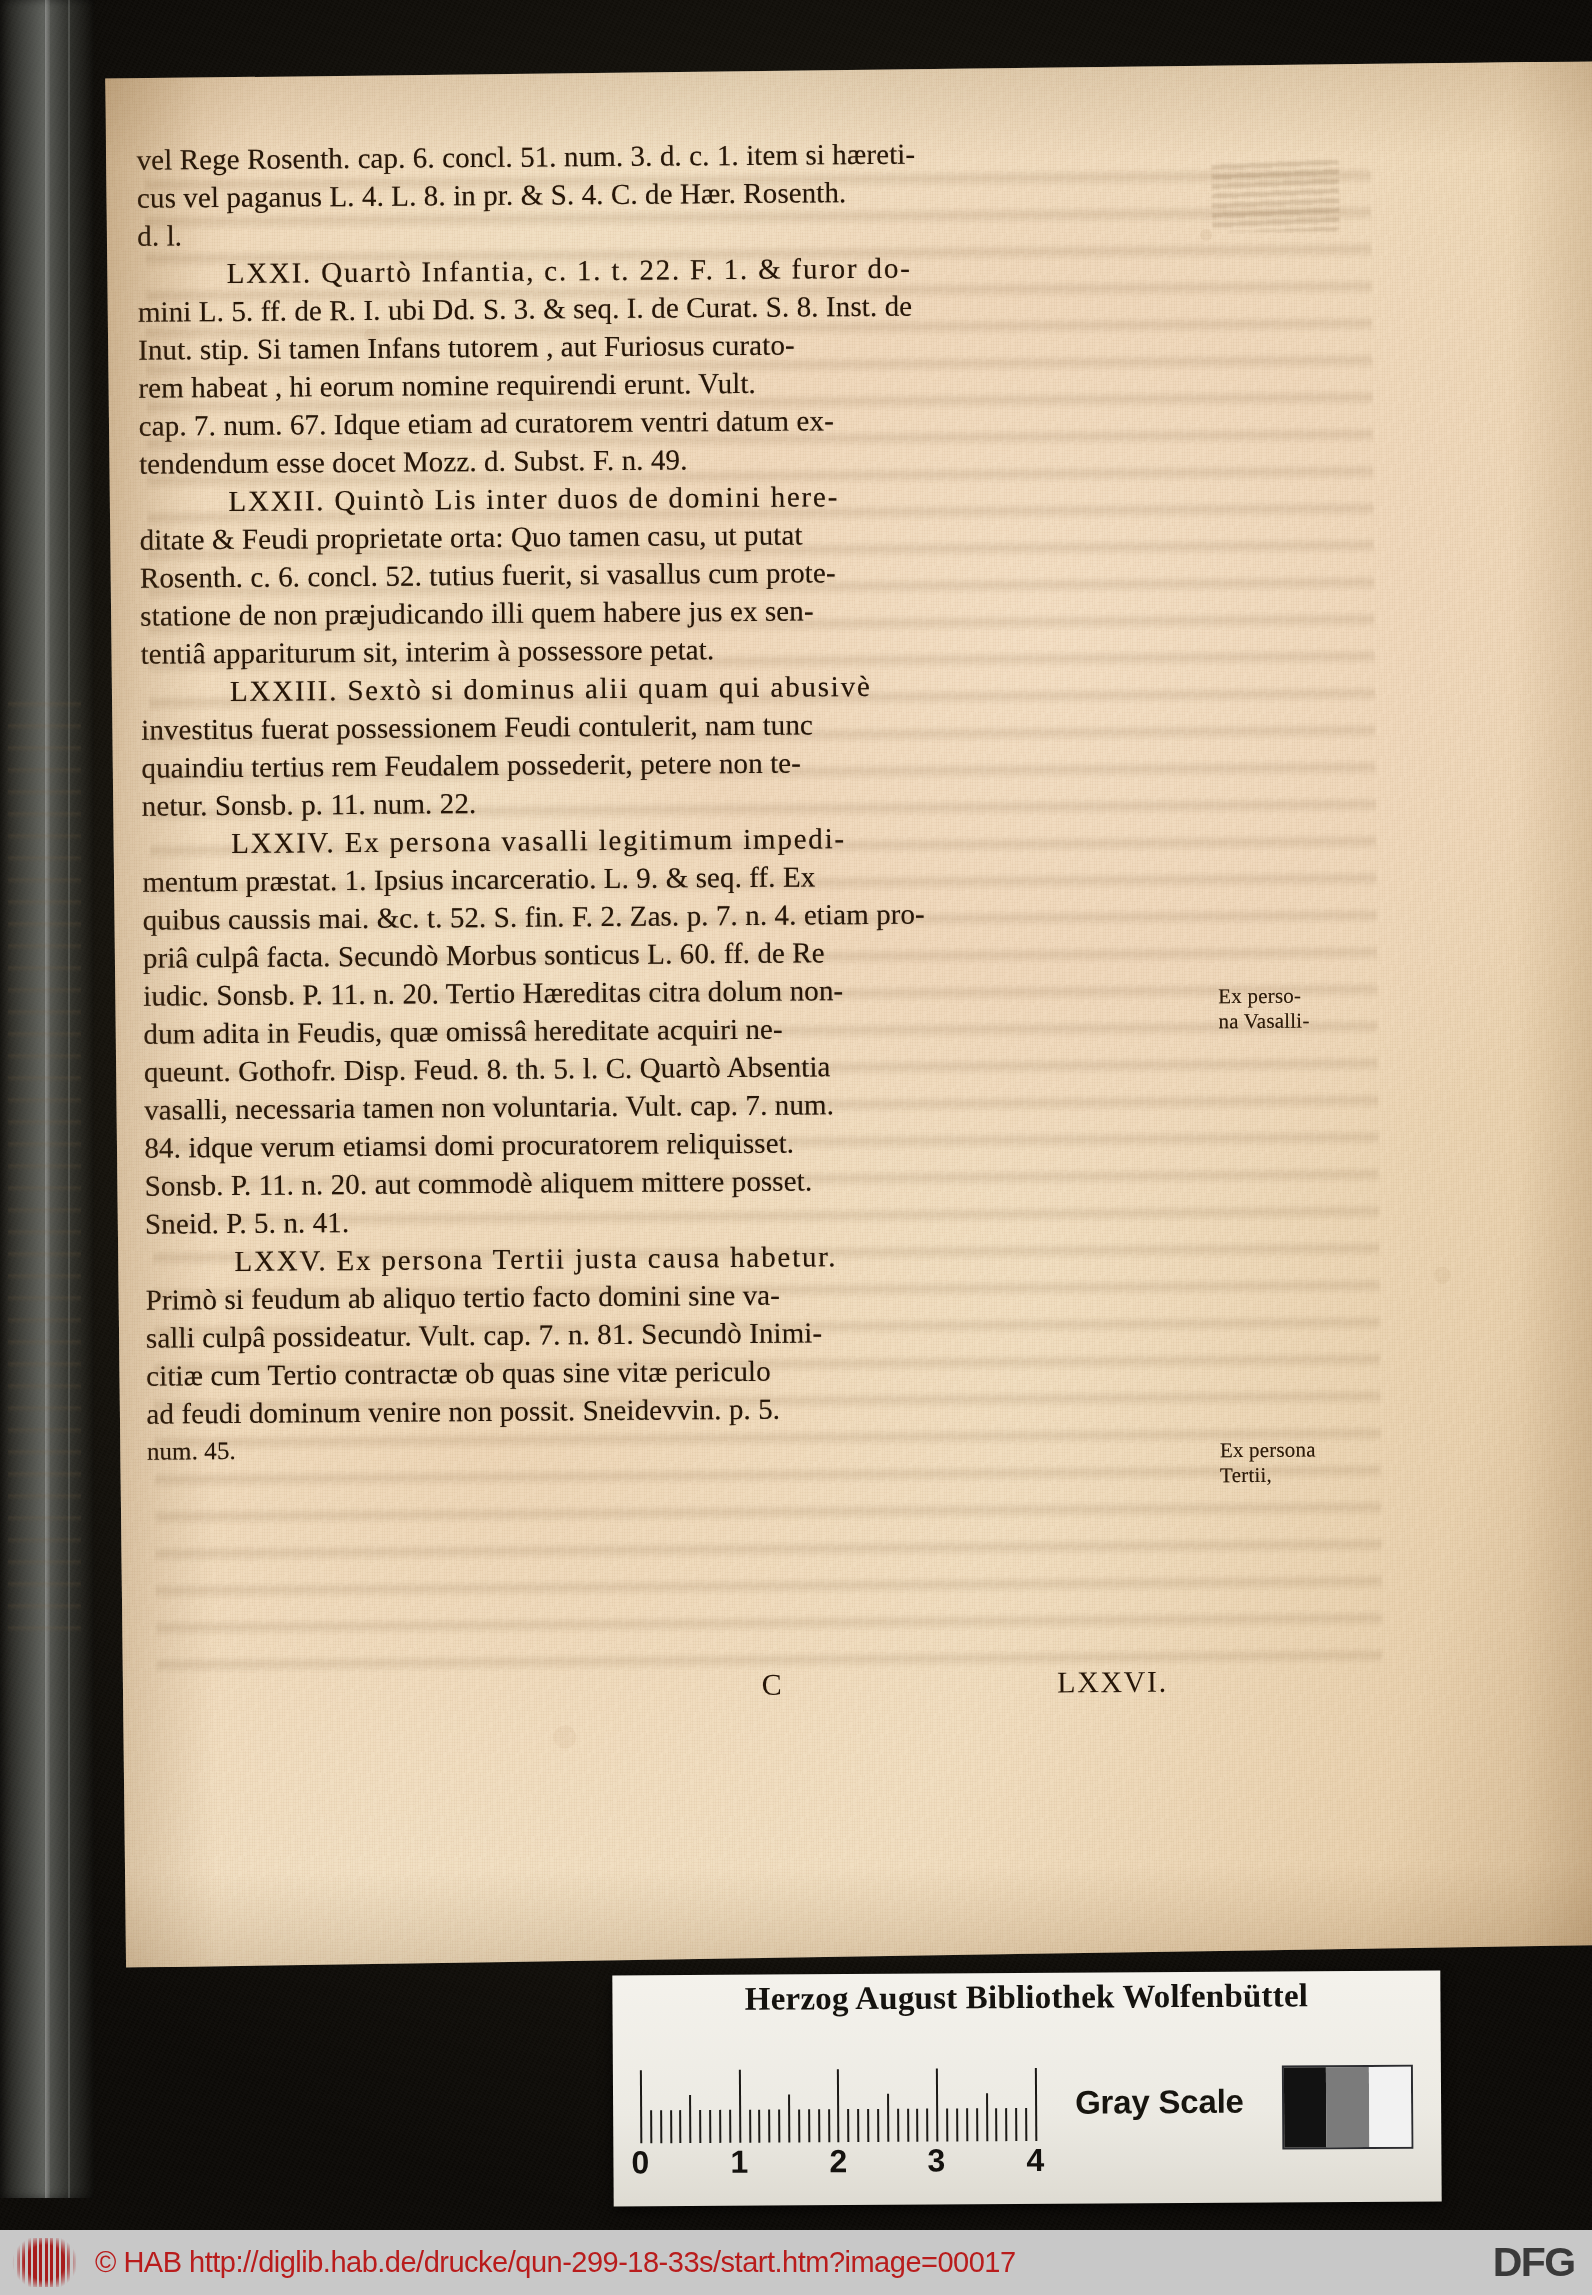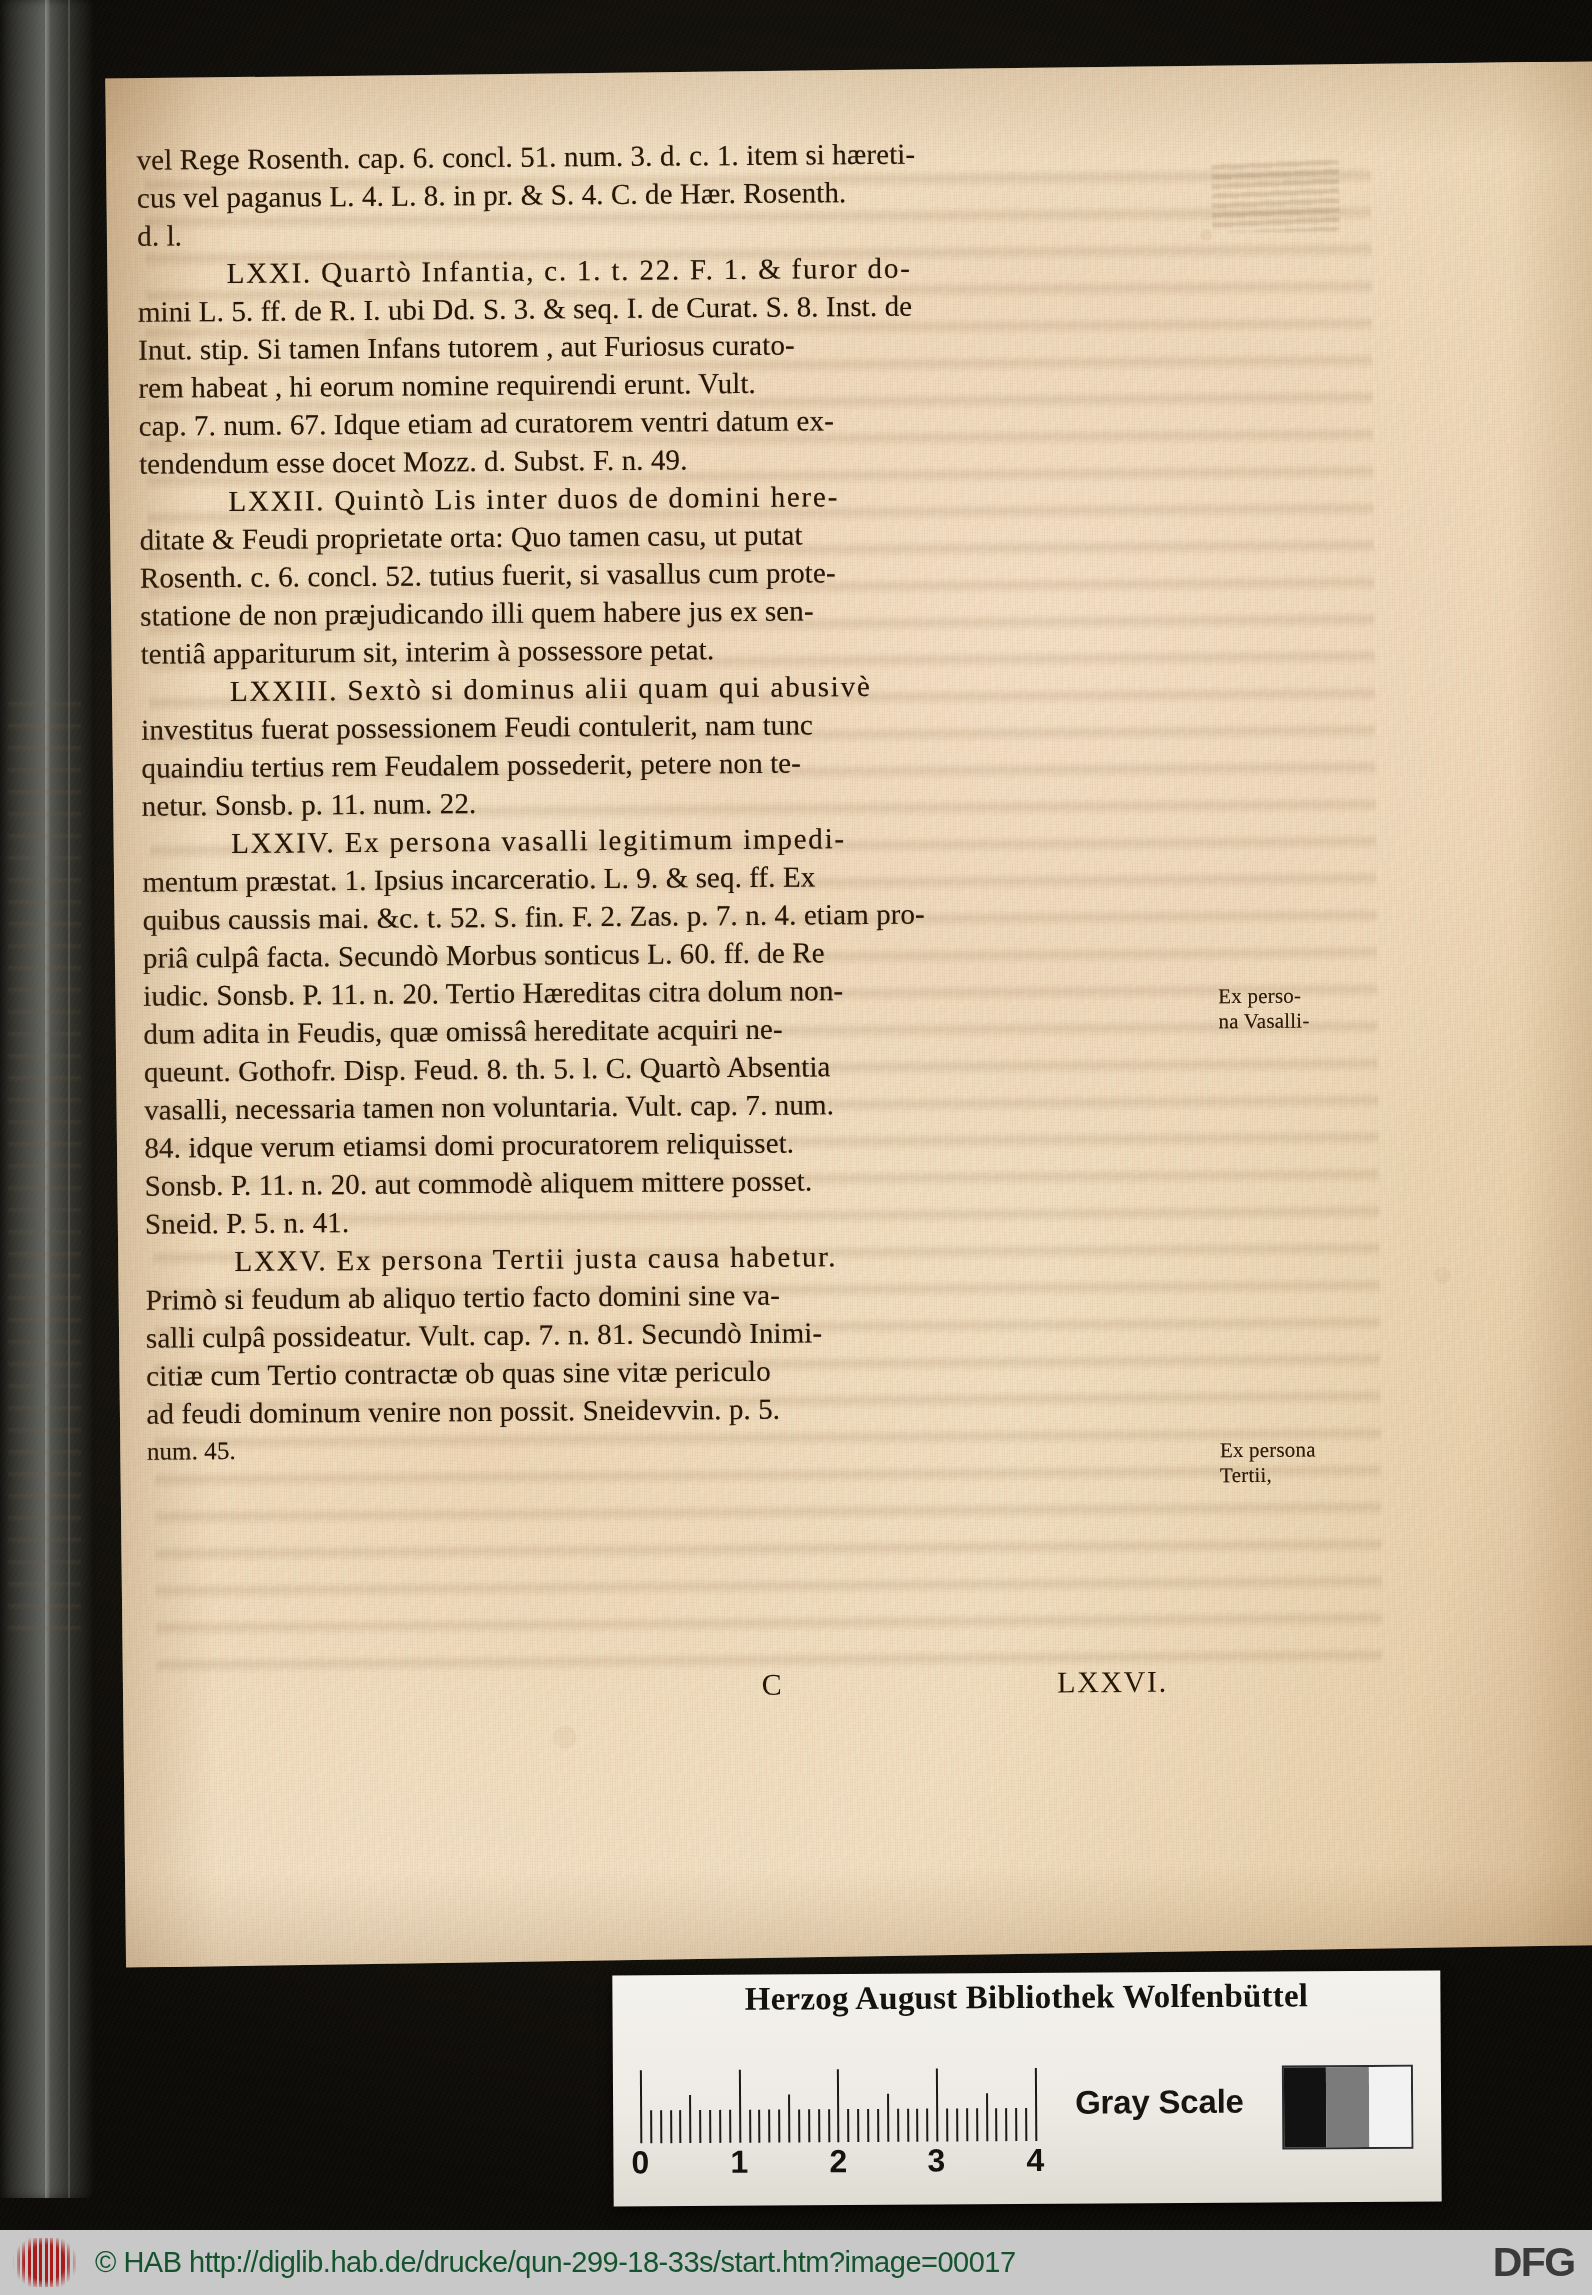--- a/index.html
+++ b/index.html
@@ -283,21 +283,21 @@
     flex: 0 0 auto;
     background: repeating-linear-gradient(90deg,
         #a81c1c 0 3.2px, #c8c8c8 3.2px 5.6px);
     -webkit-mask-image: radial-gradient(ellipse 48% 58% at 50% 50%, #000 62%, transparent 100%);
             mask-image: radial-gradient(ellipse 48% 58% at 50% 50%, #000 62%, transparent 100%);
   }
   #footer-text {
     flex: 1 1 auto;
     font-family: "Liberation Sans", sans-serif;
     font-size: 29px;
-    color: #14532d;
+    color: #b91c1c;
     letter-spacing: -0.5px;
     white-space: nowrap;
   }
   #dfg-logo {
     flex: 0 0 auto;
     margin-right: 17.5px;
     font-family: "Liberation Sans", sans-serif;
     font-weight: 700;
     font-size: 41px;
     color: #3a3a3a;

